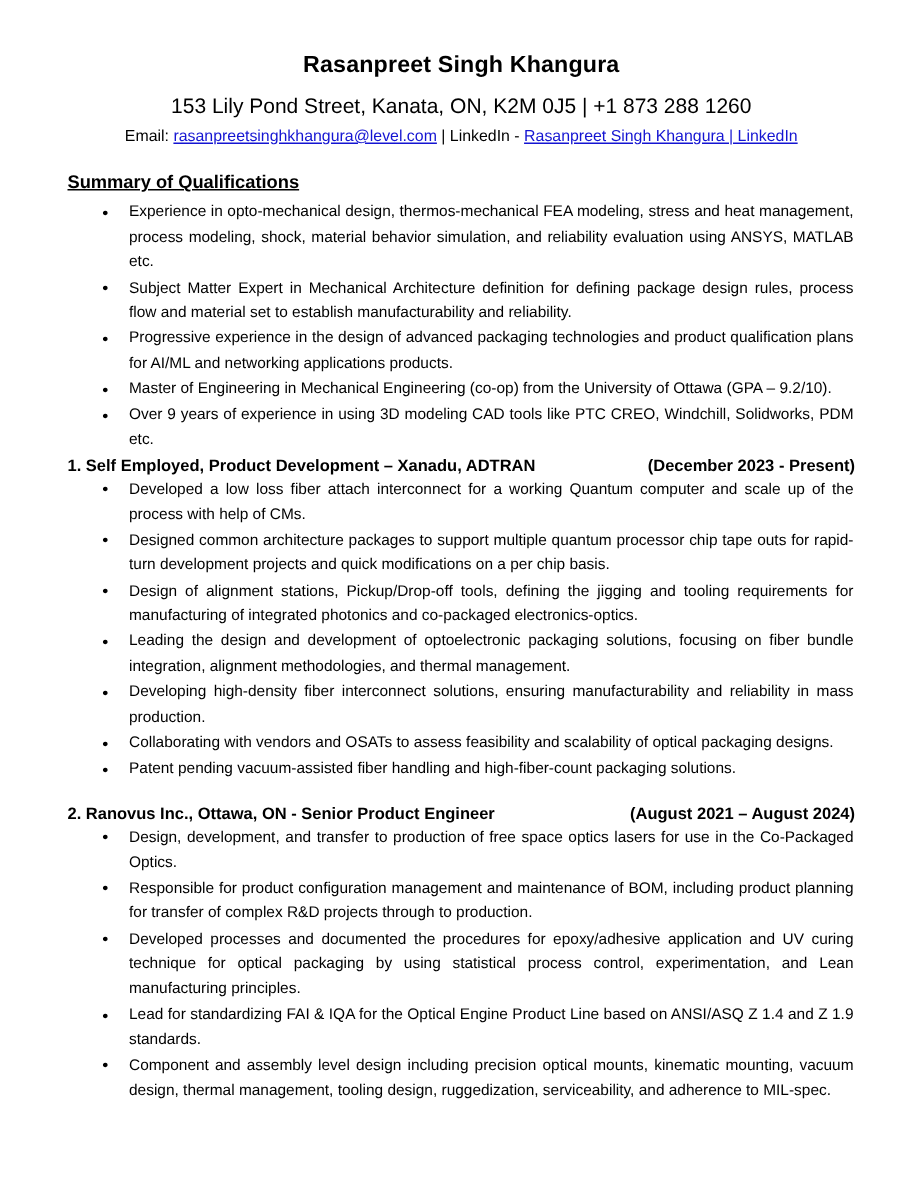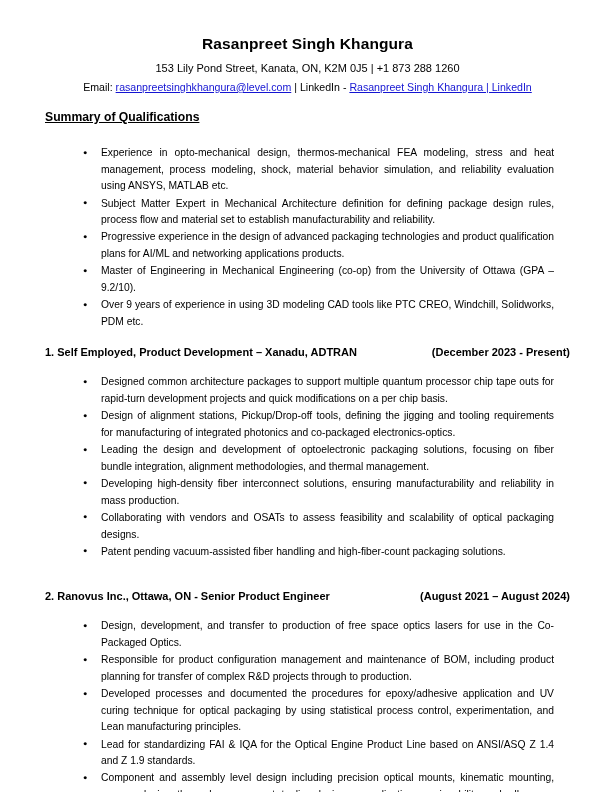--- a/index.html
+++ b/index.html
@@ -27,21 +27,21 @@
   .name {
     text-align: center;
     font-size: 15.5px;
     font-weight: bold;
     letter-spacing: 0.1px;
     margin: 6px 0 0 0;
     line-height: 1.35;
   }
   .addr {
     text-align: center;
-    font-size: 11px;
+    font-size: 14px;
     margin-top: 6px;
     line-height: 1.35;
   }
   .contact {
     text-align: center;
     font-size: 10.6px;
     margin-top: 4px;
     line-height: 1.35;
   }
   .link {
@@ -67,21 +67,21 @@
     font-size: 11px;
     font-weight: bold;
     margin-top: 2px;
     margin-bottom: 2px;
   }
   .job-header .title { white-space: nowrap; }
   .job-header .dates { white-space: nowrap; }
 
   ul.bullets {
     list-style: none;
-    margin: 16px;
+    margin: 1px;
     padding: 0;
   }
   ul.bullets li {
     position: relative;
     padding-left: 40px;
     font-size: 10.3px;
     line-height: 1.62;
     text-align: justify;
     margin-bottom: 0.5px;
     hyphens: none;
@@ -125,20 +125,21 @@
   </div>
 
   <div>
 
     <div class="job-block">
       <div class="job-header">
         <span class="title">1. Self Employed, Product Development – Xanadu, ADTRAN</span>
         <span class="dates">(December 2023 - Present)</span>
       </div>
       <ul class="bullets">
+        <li>Developed a low loss fiber attach interconnect for a working Quantum computer and scale up of the process with help of CMs.</li>
         <li>Designed common architecture packages to support multiple quantum processor chip tape outs for rapid-turn development projects and quick modifications on a per chip basis.</li>
         <li>Design of alignment stations, Pickup/Drop-off tools, defining the jigging and tooling requirements for manufacturing of integrated photonics and co-packaged electronics-optics.</li>
         <li>Leading the design and development of optoelectronic packaging solutions, focusing on fiber bundle integration, alignment methodologies, and thermal management.</li>
         <li>Developing high-density fiber interconnect solutions, ensuring manufacturability and reliability in mass production.</li>
         <li>Collaborating with vendors and OSATs to assess feasibility and scalability of optical packaging designs.</li>
         <li>Patent pending vacuum-assisted fiber handling and high-fiber-count packaging solutions.</li>
       </ul>
     </div>
 
     <div class="gap-after-job"></div>

